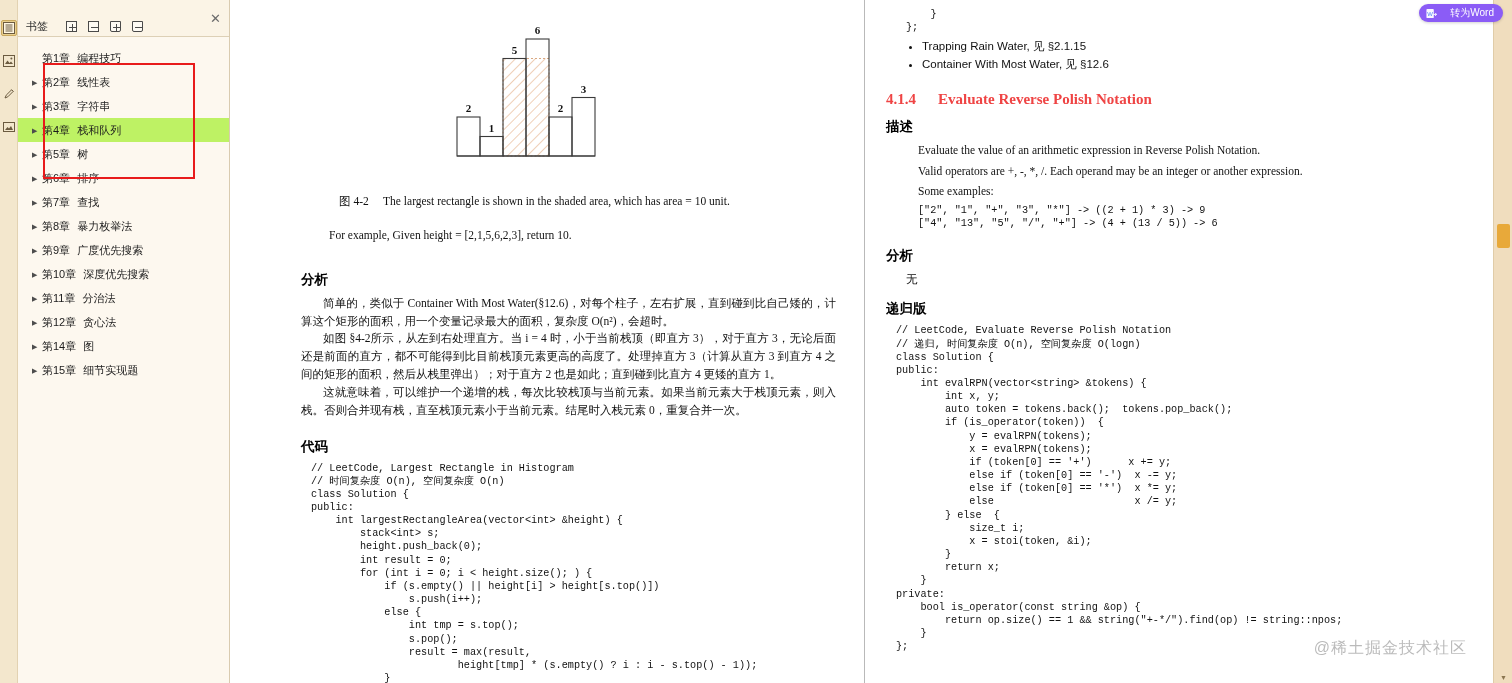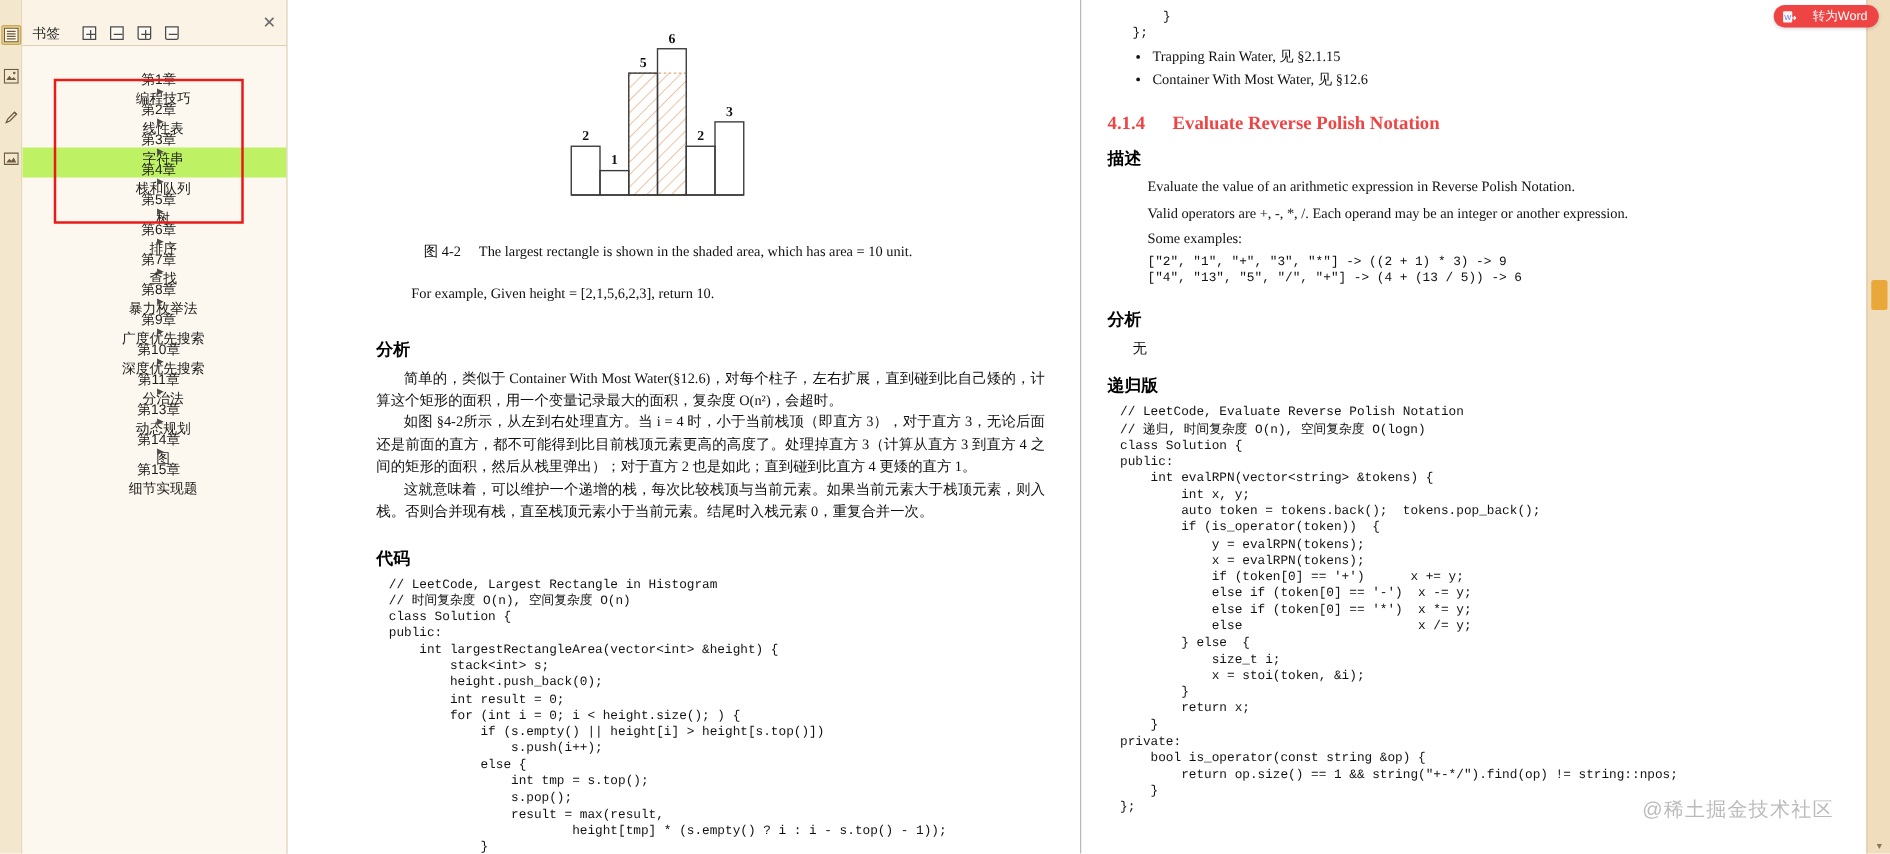--- a/index.html
+++ b/index.html
@@ -88,21 +88,20 @@
     background: #fdf8ef;
   }
   .bm-item {
     display: flex; align-items: center;
     height: 24px;
     padding-left: 14px;
     font-size: 11px;
     color: #1c1c1c;
     white-space: nowrap;
     cursor: pointer;
-    flex-direction: column;
   }
   .bm-item.sel { background: #bef264; }
   .bm-arrow {
     width: 10px; flex: 0 0 10px;
     color: #4d4d4d; font-size: 7px;
     line-height: 1;
   }
   .bm-arrow.empty { visibility: hidden; }
   .bm-ch { margin-right: 7px; }
   .bm-label { }
@@ -166,21 +165,21 @@
     line-height: 1.29;
     color: #111;
     white-space: pre;
     margin: 0;
     padding-left: 10px;
   }
 
   .bullets {
     margin: 4px 0 0 0;
     padding-left: 36px;
-    font-family: Liberation Serif, serif;
+    font-family: Liberation Sans, sans-serif;
     font-size: 11.5px;
     line-height: 1.5;
     color: #111;
   }
   .bullets li { margin: 0; }
 
   .desc-block { padding-left: 32px; }
   .desc-block .doc-p { margin-bottom: 3px; }
 
   
@@ -195,21 +194,21 @@
     text-align: left;
     padding-left: 38px;
     margin: 8px 0 0 0;
   }
 
   
   .word-btn {
     position: absolute;
     right: 9px; top: 4px;
     height: 18px;
-    background: #ef4444;
+    background: #8b5cf6;
     color: #fff;
     border-radius: 9px;
     display: flex; align-items: center;
     gap: 13px;
     padding: 0 9px 0 7px;
     font-size: 10px;
     cursor: pointer;
     box-shadow: 0 1px 3px rgba(0,0,0,0.18);
     z-index: 40;
   }
@@ -350,22 +349,22 @@
           <span class="bm-ch">第10章</span>
           <span class="bm-label">深度优先搜索</span>
         </div>
         <div class="bm-item">
           <span class="bm-arrow">▶</span>
           <span class="bm-ch">第11章</span>
           <span class="bm-label">分治法</span>
         </div>
         <div class="bm-item">
           <span class="bm-arrow">▶</span>
-          <span class="bm-ch">第13章</span>
-          <span class="bm-label">动态规划</span>
+          <span class="bm-ch">第12章</span>
+          <span class="bm-label">贪心法</span>
         </div>
         <div class="bm-item">
           <span class="bm-arrow">▶</span>
           <span class="bm-ch">第14章</span>
           <span class="bm-label">图</span>
         </div>
         <div class="bm-item">
           <span class="bm-arrow">▶</span>
           <span class="bm-ch">第15章</span>
           <span class="bm-label">细节实现题</span>

